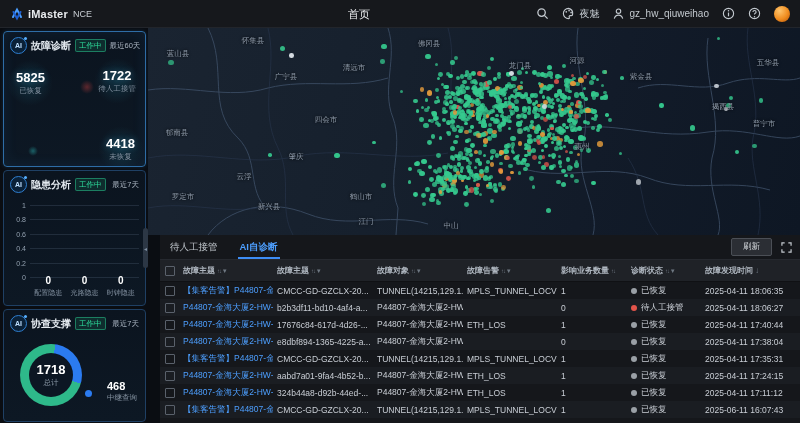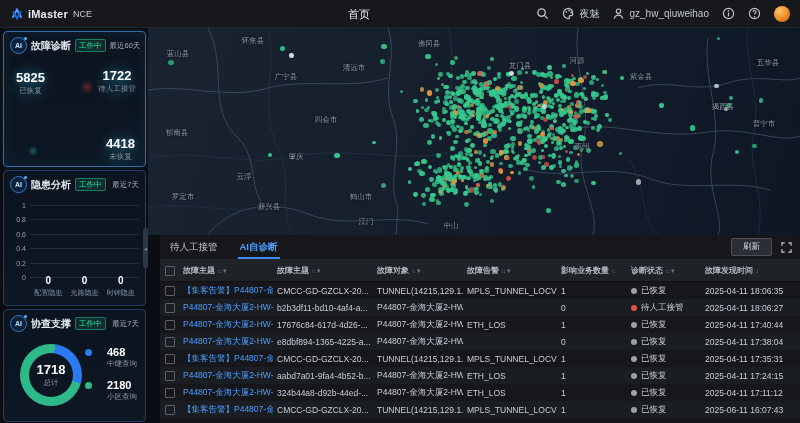--- a/index.html
+++ b/index.html
@@ -63,21 +63,21 @@
   .hz-cv{font-size:10px;font-weight:bold;color:#fff;}
   .hz-cl{font-size:7px;color:#8694a4;margin-top:2px;white-space:nowrap;}
 
   .sp-body{position:relative;height:89px;}
   .donut{position:absolute;left:16px;top:12px;width:62px;height:62px;border-radius:50%;}
   .hole{position:absolute;inset:9px;border-radius:50%;background:#0c1623;
     display:flex;flex-direction:column;align-items:center;justify-content:center;}
   .hole .v{font-size:13px;font-weight:bold;color:#fff;}
   .hole .l{font-size:7.5px;color:#8b99a8;margin-top:1px;}
   .sp-legend{position:absolute;right:8px;top:14px;}
-  .lg-item{display:flex;align-items:flex-start;gap:15px;margin-bottom:10px;}
+  .lg-item{display:flex;align-items:center;gap:15px;margin-bottom:10px;margin-top:34px;}
   .lg-dot{width:7px;height:7px;border-radius:50%;margin-top:3px;flex:0 0 auto;}
   .lg-v{font-size:11px;font-weight:bold;color:#fff;}
   .lg-l{font-size:7.5px;color:#8b99a8;margin-top:1px;white-space:nowrap;}
 
   .sb-handle{position:absolute;right:0;top:200px;width:5px;height:40px;border-radius:3px;
     background:#2c3745;display:flex;align-items:center;justify-content:center;color:#7e8ea0;font-size:6px;cursor:pointer;z-index:5;}
 
   
   .map{position:absolute;left:148px;top:28px;width:652px;height:207px;overflow:hidden;
     background:linear-gradient(105deg,#1a2431 0%,#16202d 38%,#121b29 68%,#0e1724 100%);}

